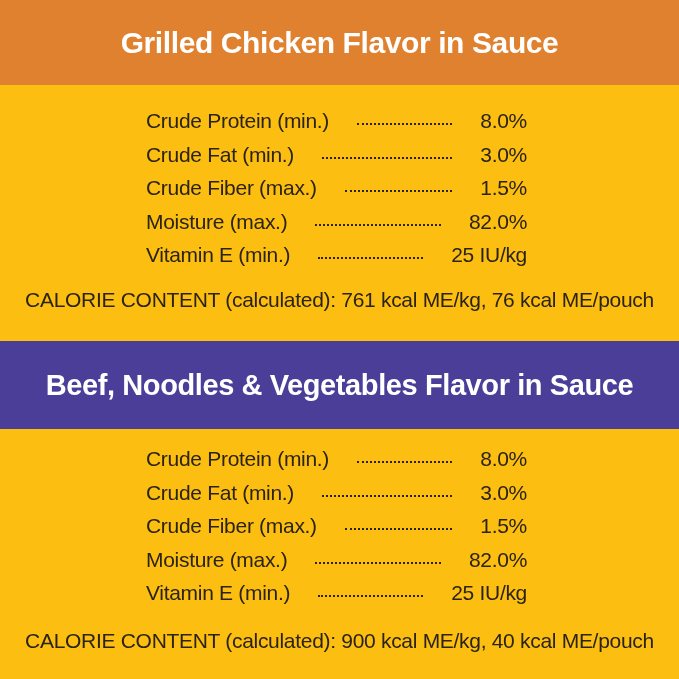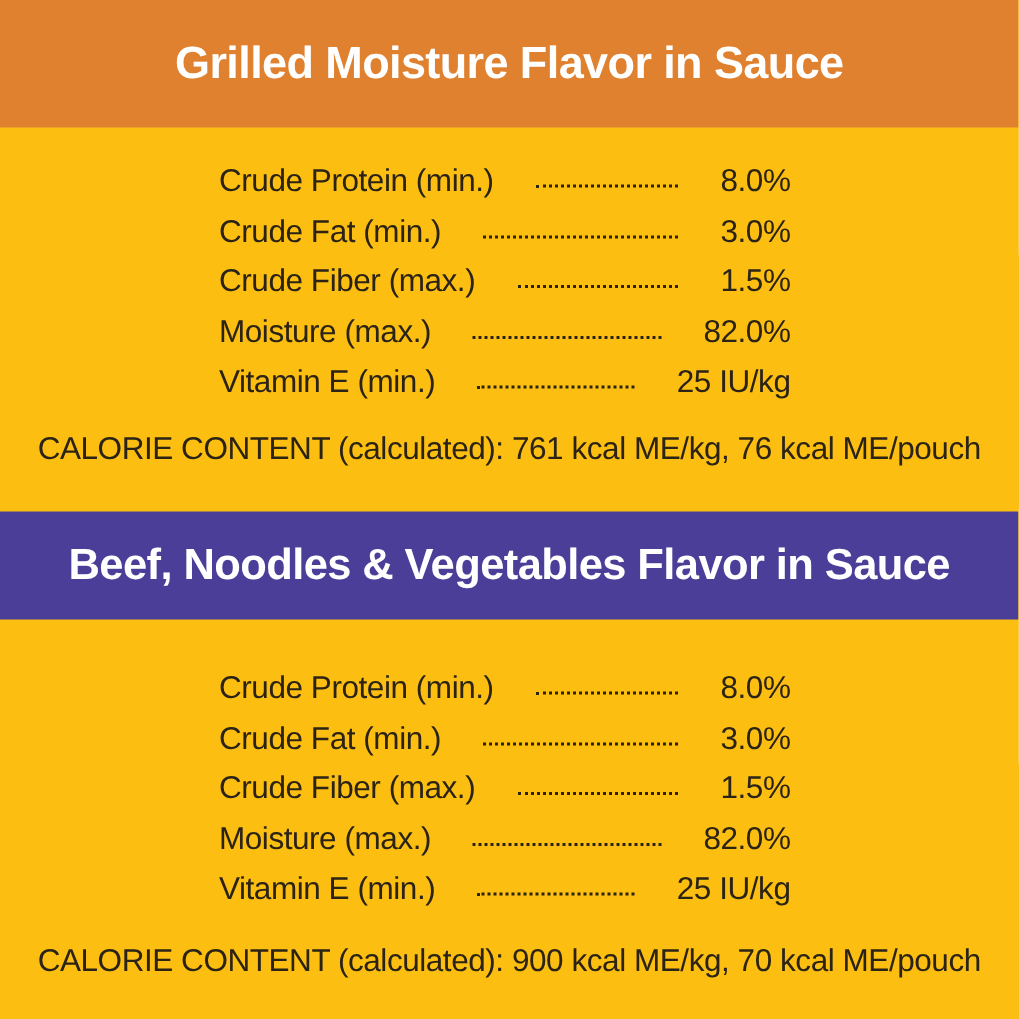--- a/index.html
+++ b/index.html
@@ -13,21 +13,21 @@
   }
   .band {
     position: absolute;
     left: 0;
     width: 100%;
     display: flex;
     align-items: center;
     justify-content: center;
   }
   .band-orange { top: 0; height: 85px; background: var(--orange, #E08130); }
-  .band-purple { top: 341px; height: 72px; background: var(--purple, #4B3E99); }
+  .band-purple { top: 341px; height: 88px; background: var(--purple, #4B3E99); }
   .band h2 {
     margin: 0;
     color: var(--white, #FFFFFF);
     font-weight: 700;
     letter-spacing: -0.4px;
     white-space: nowrap;
   }
   .band-orange h2 { font-size: 30px; }
   .band-purple h2 { font-size: 29px; }
   .rows {
@@ -68,21 +68,21 @@
   }
   .calorie-1 { top: 287px; }
   .calorie-2 { top: 628px; }
 </style>
 </head>
 <body>
 
 <div class="canvas">
 
   <header class="band band-orange">
-    <h2>Grilled Moisture Flavor in Sauce</h2>
+    <h2>Grilled Chicken Flavor in Sauce</h2>
   </header>
 
   <div class="rows rows-1">
       <div class="nrow">
         <span class="lab">Crude Protein (min.)</span>
         <span class="leader"></span>
         <span class="val">8.0%</span>
       </div>
       <div class="nrow">
         <span class="lab">Crude Fat (min.)</span>
@@ -133,15 +133,15 @@
         <span class="leader"></span>
         <span class="val">82.0%</span>
       </div>
       <div class="nrow">
         <span class="lab">Vitamin E (min.)</span>
         <span class="leader"></span>
         <span class="val">25 IU/kg</span>
       </div>
     </div>
 
-  <p class="calorie calorie-2">CALORIE CONTENT (calculated): 900 kcal ME/kg, 70 kcal ME/pouch</p>
+  <p class="calorie calorie-2">CALORIE CONTENT (calculated): 900 kcal ME/kg, 40 kcal ME/pouch</p>
 
 </div>
 
 </body></html>

